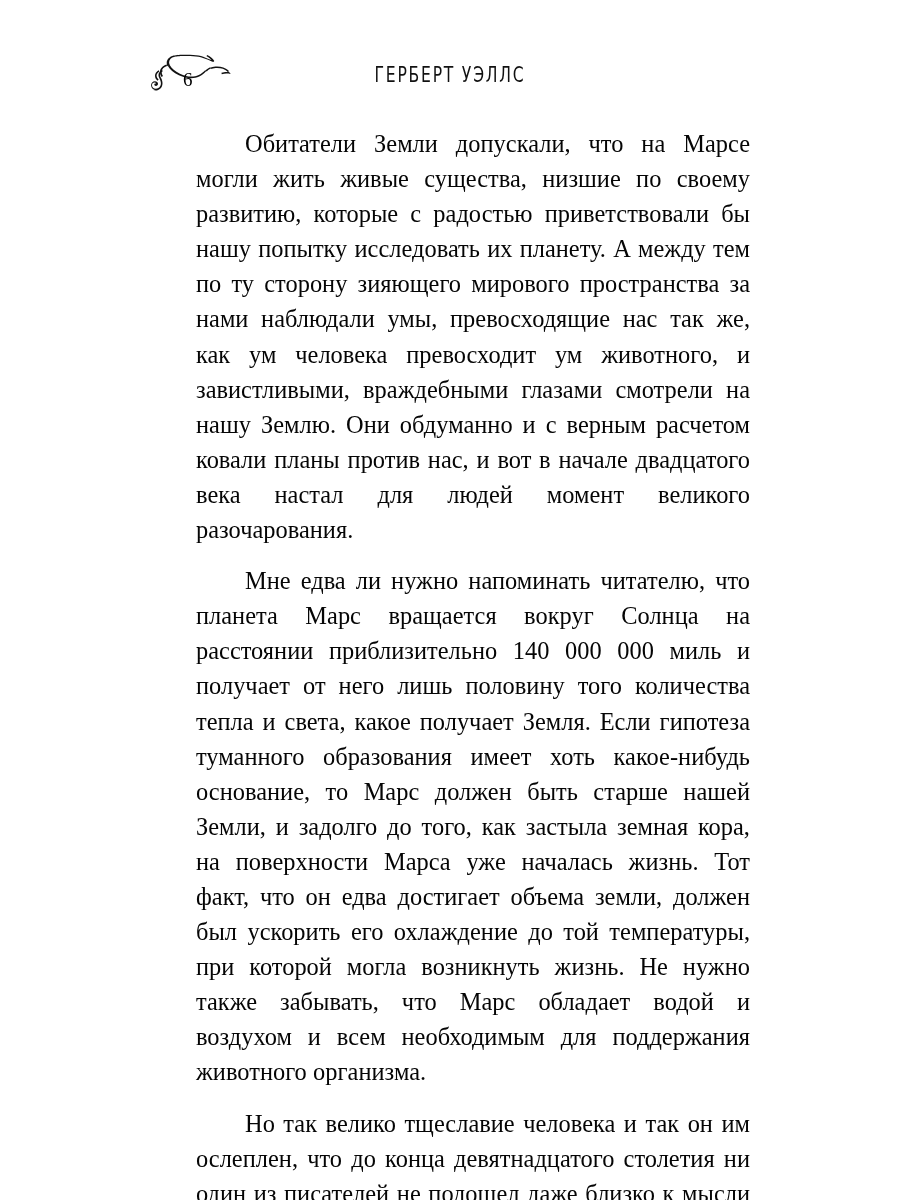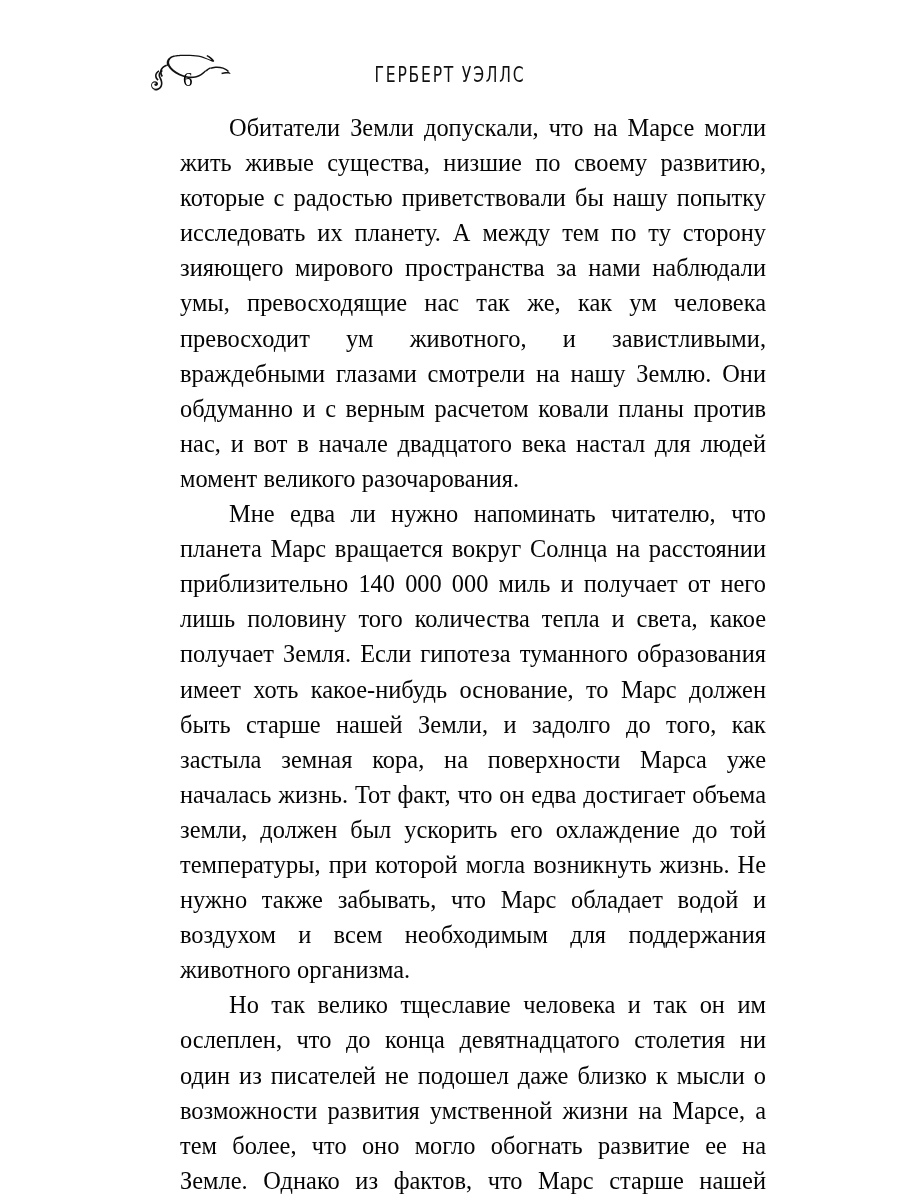--- a/index.html
+++ b/index.html
@@ -77,21 +77,21 @@
 
   
   .textblock {
     position: absolute;
     left: 180px;
     top: 110px;
     width: 586px;
   }
 
   .para {
-    margin: 0;
+    margin: 16px;
     text-align: justify;
     text-align-last: left;
     text-indent: 49px;
     font-size: 24.4px;
     line-height: 35.1px;
     letter-spacing: 0.02px;
     word-spacing: 0.2px;
     hyphens: manual;
     color: #050505;
   }

